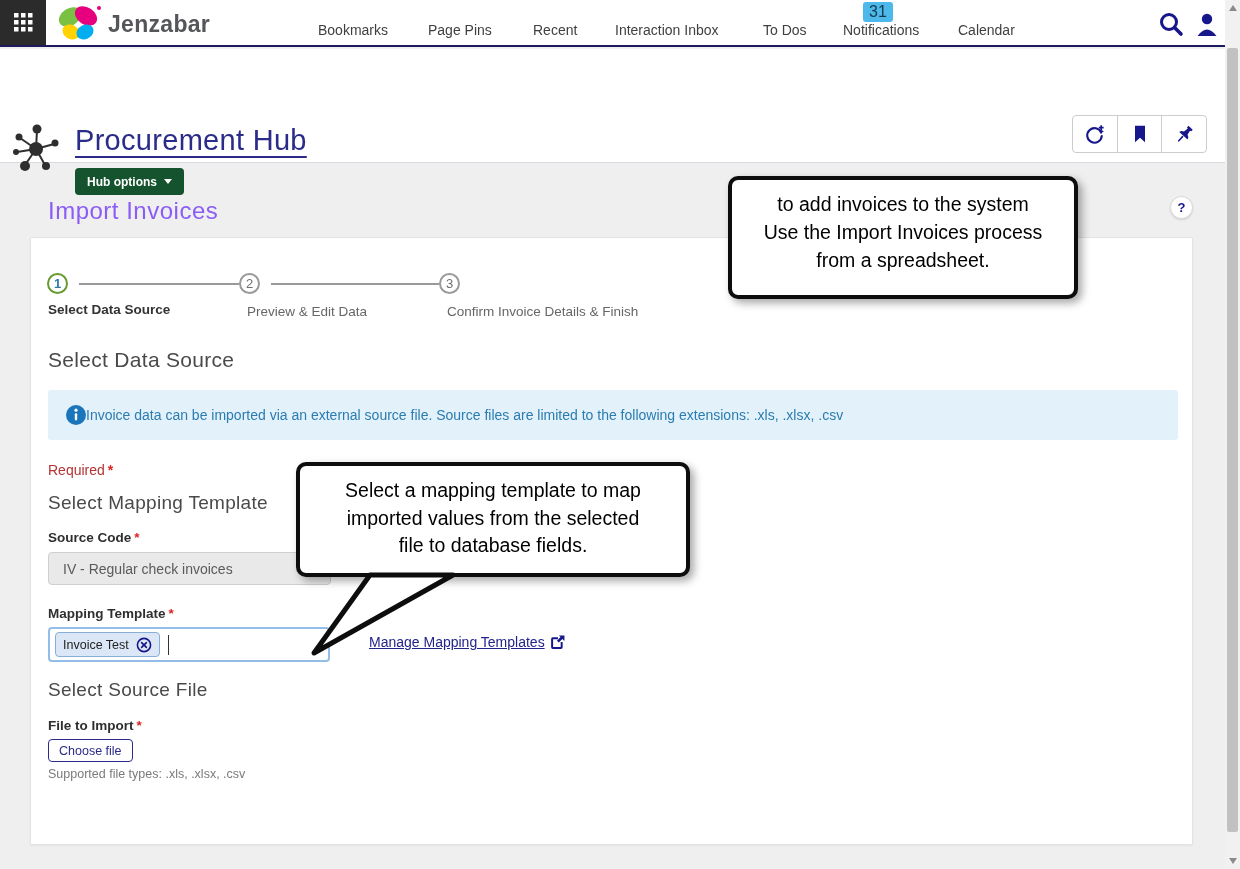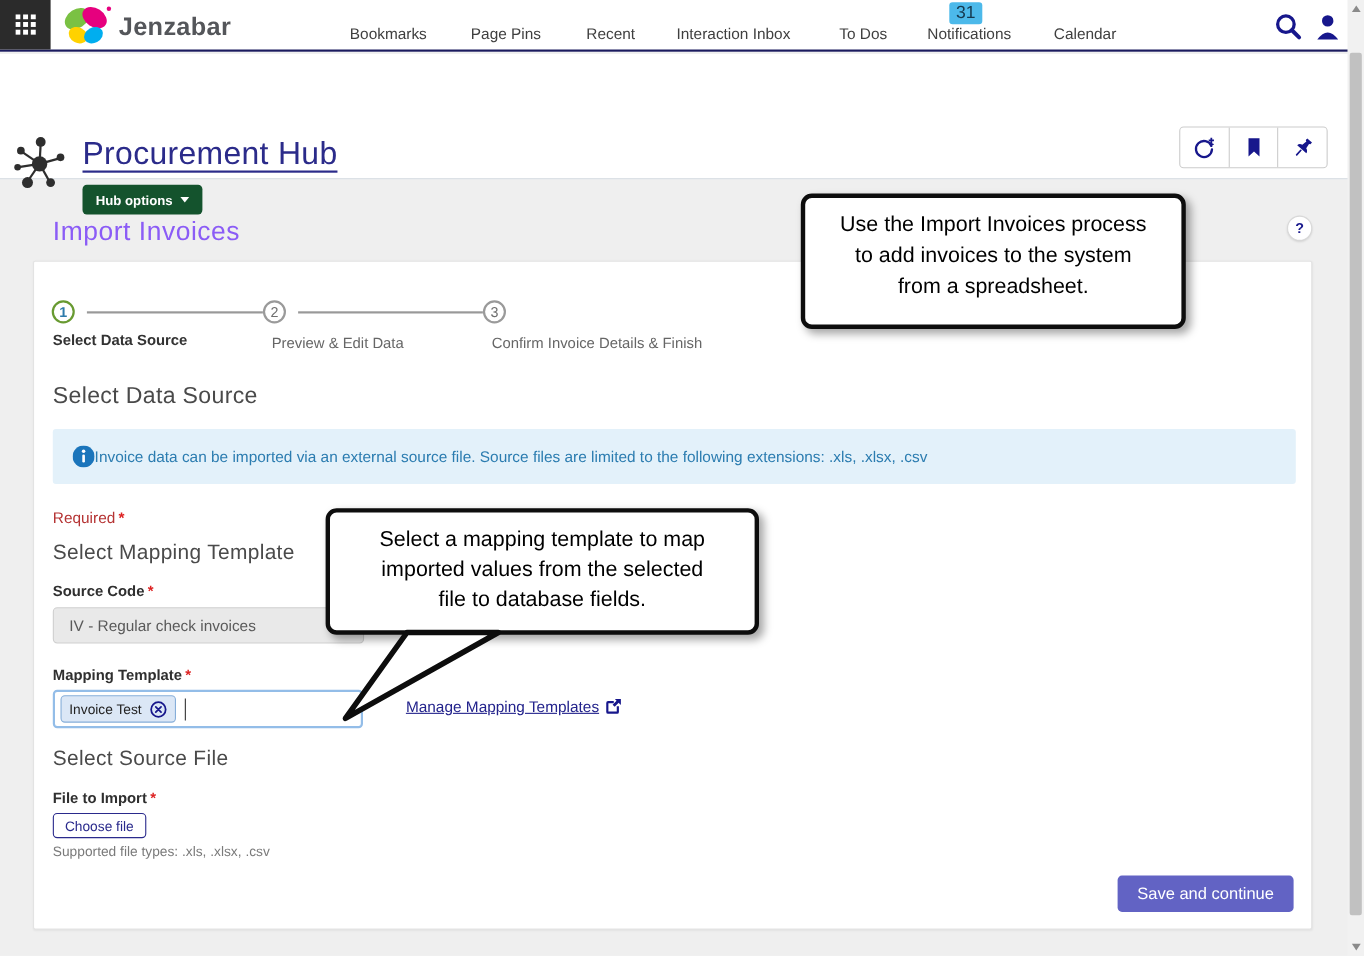--- a/index.html
+++ b/index.html
@@ -250,26 +250,25 @@
     </svg>
   </a>
 
   <div class="h2 sm" style="left:17px; top:441px;">Select Source File</div>
   <div class="field-label" style="left:17px; top:480px;">
     <span>File to Import</span><span class="star">*</span>
   </div>
   <button class="choose-btn">Choose file</button>
   <div class="supported">Supported file types: .xls, .xlsx, .csv</div>
 
-  <button class="save-btn">Save and continue</button>
 </div>
 
 <div class="tip tip-import">
+  <div>to add invoices to the system</div>
   <div>Use the Import Invoices process</div>
-  <div>to add invoices to the system</div>
   <div>from a spreadsheet.</div>
 </div>
 
 <div class="tip tip-mapping">
   <div>Select a mapping template to map</div>
   <div>imported values from the selected</div>
   <div>file to database fields.</div>
 </div>
 <svg class="tip-tail" width="180" height="100" viewBox="0 0 180 100">
   <polygon points="75,10 158,10 19,88" fill="#fff" stroke="#0d0d0d" stroke-width="5" stroke-linejoin="round"></polygon>

